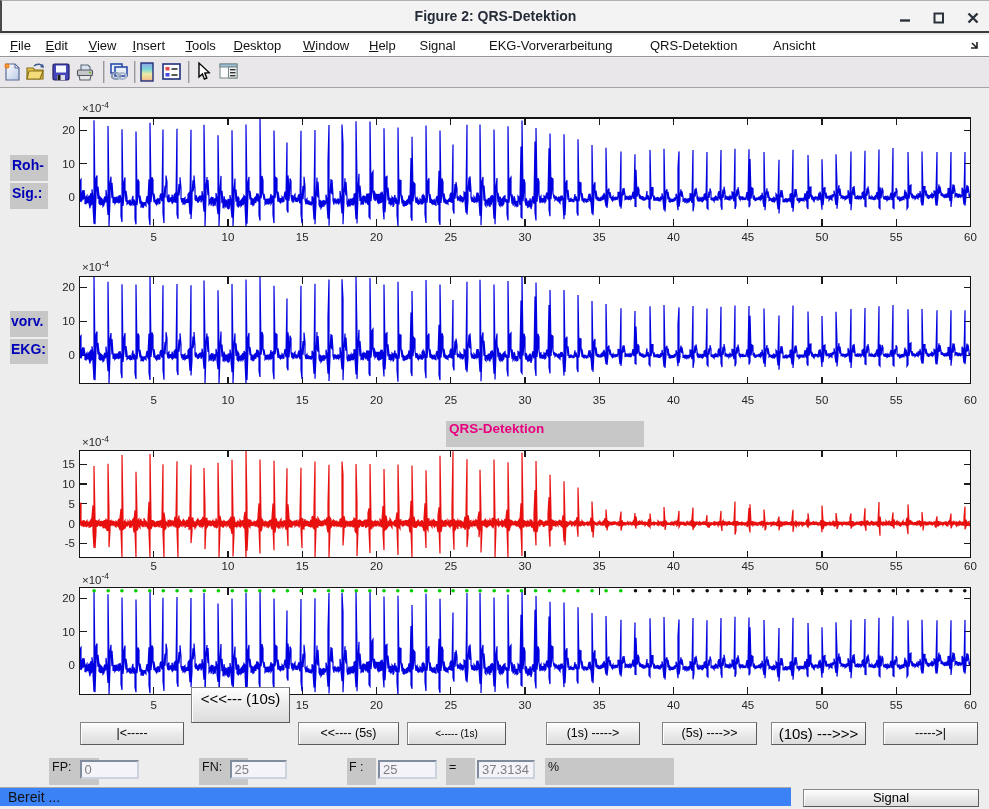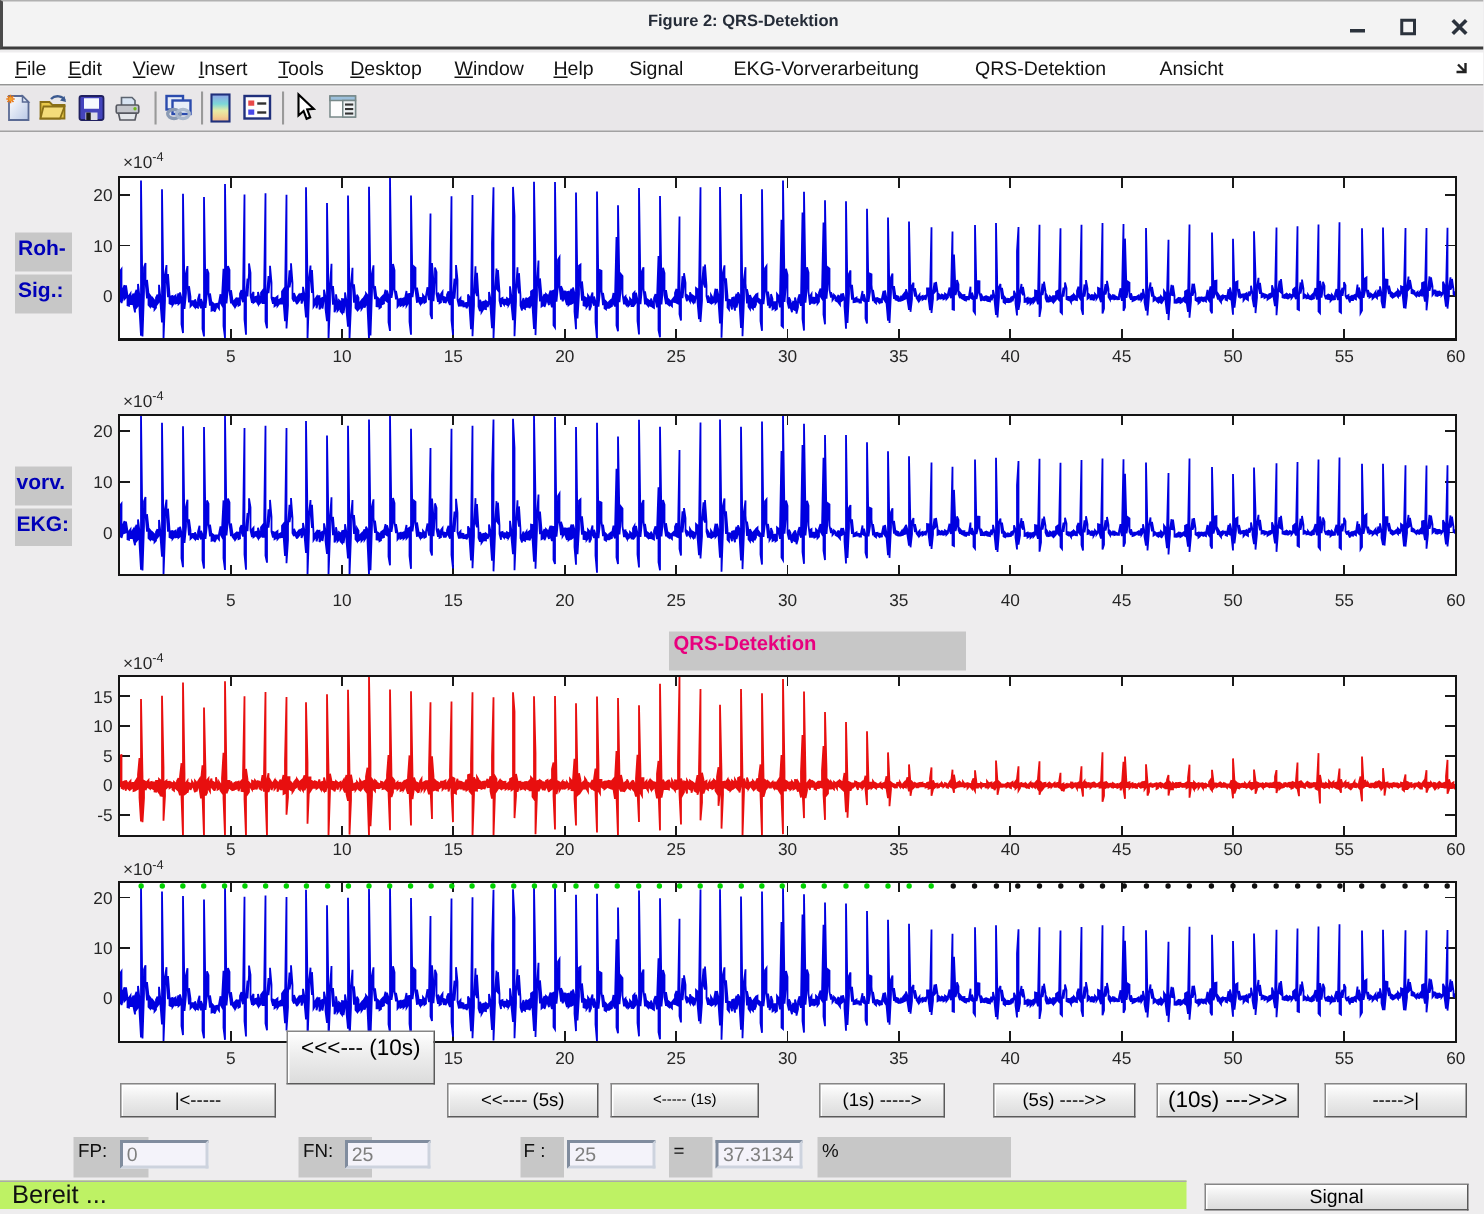--- a/index.html
+++ b/index.html
@@ -1,38 +1,38 @@
 <!DOCTYPE html>
 <html><head><meta charset="utf-8"><style>
 * { margin:0; padding:0; box-sizing:border-box; }
 body { width:989px; height:809px; position:relative; overflow:hidden;
   font-family:"Liberation Sans", sans-serif; background:#eeedee; }
 #titlebar { position:absolute; left:0; top:0; width:989px; height:33px;
   background:#f3f3f3; border-top:1px solid #b0b0b0; border-left:2px solid #4a4a4a;
   border-bottom:2px solid #3c3c3c; }
 #title { position:absolute; top:7px; width:100%; text-align:center;
-  font-size:11px; font-weight:bold; color:#252c38; }
+  font-size:14px; font-weight:bold; color:#252c38; }
 #menubar { position:absolute; left:0; top:35px; width:989px; height:22px;
   background:#ffffff; border-bottom:1px solid #959595; }
 #menubar span { position:absolute; top:3px; font-size:13px; color:#131313; }
 #toolbar { position:absolute; left:0; top:58px; width:989px; height:30px;
   background:#e9e7e9; border-bottom:1px solid #a2a2a2; }
 .tl { font-size:11.5px; fill:#262626; font-family:"Liberation Sans",sans-serif; }
 .gbox { position:absolute; background:#c7c7c7; }
 .bluelab { position:absolute; color:#0000b8; font-weight:bold; font-size:14px;text-align:right; }
 .btn { position:absolute; background:linear-gradient(#ffffff,#ededed 45%,#dcdcdc);
   border:1px solid #868686; border-right-color:#5a5a5a; border-bottom-color:#5a5a5a;
   box-shadow:inset 1px 1px 0 #ffffff; text-align:center; color:#000;
   line-height:21px; }
 .edit { position:absolute; background:#f4f3fa; border:2px solid;
   border-color:#808c9e #cdd3de #cdd3de #808c9e; color:#7f7f7f; font-size:13px;
   padding-left:3px; line-height:15px; }
 .flab { position:absolute; font-size:12.5px; color:#101010; }
 #status { position:absolute; left:0; top:787px; width:791px; height:19px;
-  background:#bef264; border-top:1px solid #aaa; font-size:17px; color:#111;
+  background:#3b82f6; border-top:1px solid #aaa; font-size:14px; color:#111;
   padding-left:8px; line-height:18px; }
 </style></head><body>
 <div id="titlebar">
     <div id="title">Figure 2: QRS-Detektion</div>
 <svg width="120" height="33" style="position:absolute;right:0;top:0">
 <g stroke="#2b323c" stroke-width="2.4" fill="none">
 <path d="M31,19.5h10"></path>
 <rect x="65.5" y="12.5" width="8.5" height="9" stroke-width="2"></rect>
 <path d="M99.5,12.5l9,9M108.5,12.5l-9,9"></path>
 </g>
@@ -297,21 +297,21 @@
     <text x="82" y="112.0" class="tl">×10<tspan dy="-4.5" font-size="8.5">-4</tspan></text>
     <text x="82" y="271.0" class="tl">×10<tspan dy="-4.5" font-size="8.5">-4</tspan></text>
     <text x="82" y="446.0" class="tl">×10<tspan dy="-4.5" font-size="8.5">-4</tspan></text>
     <text x="82" y="583.5" class="tl">×10<tspan dy="-4.5" font-size="8.5">-4</tspan></text>
 </svg>
 
 <div class="btn" style="left:80px;top:722px;width:104px;height:23px;font-size:12.4px">|&lt;-----</div>
 <div class="btn" style="left:191px;top:687px;width:99px;height:36px;font-size:15px">&lt;&lt;&lt;--- (10s)</div>
 <div class="btn" style="left:298px;top:722px;width:101px;height:23px;font-size:12.4px">&lt;&lt;---- (5s)</div>
 <div class="btn" style="left:407px;top:722px;width:99px;height:23px;font-size:10px">&lt;----- (1s)</div>
-<div class="btn" style="left:546px;top:722px;width:84px;height:23px;font-size:12.4px">(1s) -----&gt;</div>
+<div class="btn" style="left:546px;top:722px;width:94px;height:23px;font-size:12.4px">(1s) -----&gt;</div>
 <div class="btn" style="left:662px;top:722px;width:95px;height:23px;font-size:12.4px">(5s) ----&gt;&gt;</div>
 <div class="btn" style="left:771px;top:722px;width:95px;height:23px;font-size:15px">(10s) ---&gt;&gt;&gt;</div>
 <div class="btn" style="left:883px;top:722px;width:95px;height:23px;font-size:12.4px">-----&gt;|</div>
 
 <div class="gbox" style="left:49px;top:758px;width:50px;height:27px"></div>
 <div class="gbox" style="left:199px;top:758px;width:49px;height:27px"></div>
 <div class="gbox" style="left:346.5px;top:758px;width:29.5px;height:27px"></div>
 <div class="gbox" style="left:445.5px;top:758px;width:29px;height:27px"></div>
 <div class="gbox" style="left:545px;top:758px;width:129px;height:27px"></div>
 <div class="flab" style="left:52px;top:760px">FP:</div>

